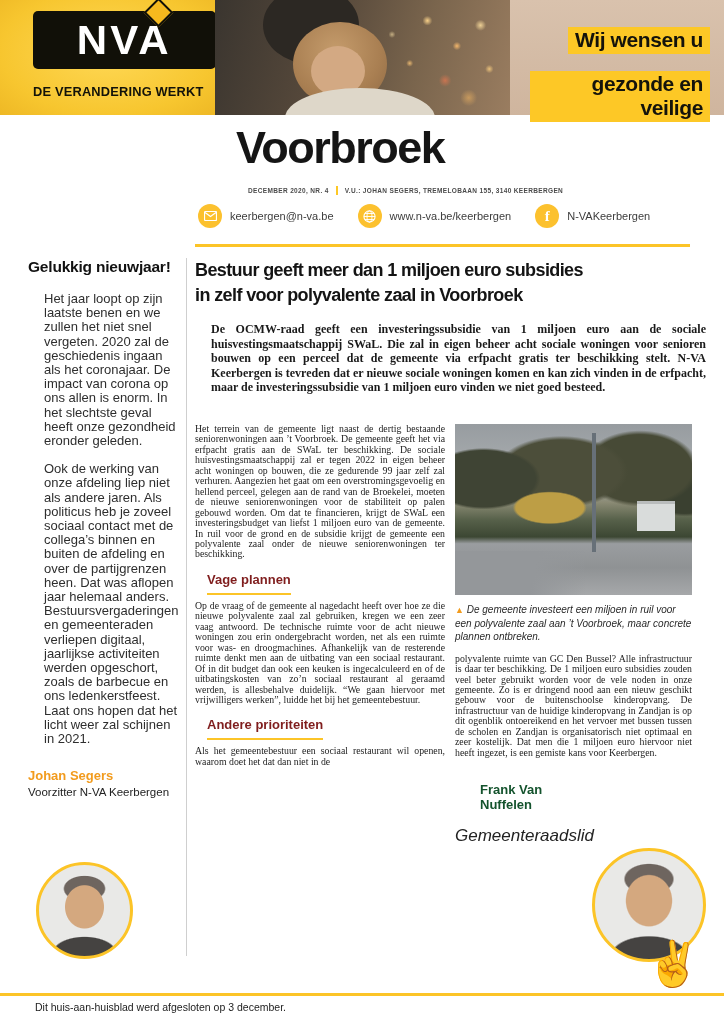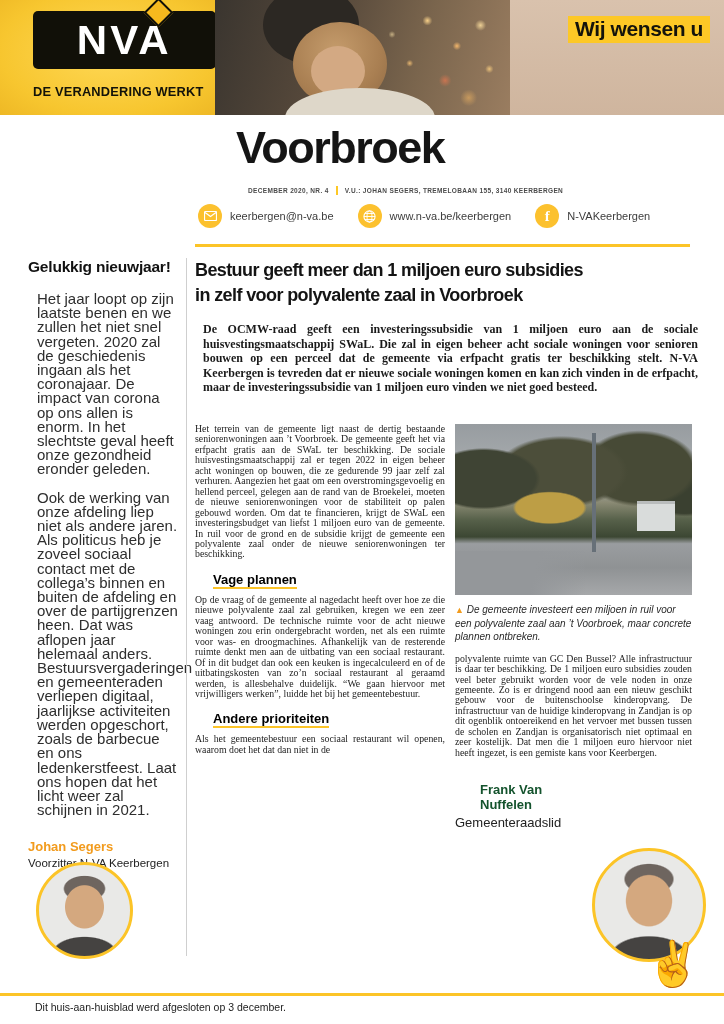--- a/index.html
+++ b/index.html
@@ -33,85 +33,85 @@
           border-radius:50%;}
   .hp-child-hair{position:absolute;left:78px;top:22px;width:94px;height:84px;border-radius:50%;
           background:radial-gradient(circle at 45% 35%,#c59c6c 0%,#a97f52 60%,#8d6843 100%);}
   .hp-child-face{position:absolute;left:96px;top:46px;width:54px;height:50px;border-radius:50%;
           background:#d3a983;}
   .hp-sweater{position:absolute;left:70px;top:88px;width:150px;height:60px;border-radius:50%;
           background:#ded7c9;}
   .hero-right{position:absolute;left:510px;top:0;width:214px;height:115px;
           background:linear-gradient(180deg,#d9c2ad 0%,#cfb59e 100%);text-align:right;
           padding-top:10px;box-sizing:border-box;}
-  .greet-line{margin:6px 14px 3px 0;padding-left:20px;}
+  .greet-line{margin:17px 14px 3px 0;padding-left:20px;}
   .greet-line span{display:inline-block;background:#fdc826;color:#14130b;font-weight:bold;
           font-size:21px;letter-spacing:-.4px;padding:1px 7px 2px 7px;line-height:1.15;}
 
   
   .title{position:absolute;left:236px;top:122px;font-size:45px;font-weight:bold;color:#151515;
          letter-spacing:-1.5px;margin:0;}
   .dateline{position:absolute;left:248px;top:186px;font-size:6.5px;font-weight:bold;color:#4b4b4b;
          letter-spacing:.35px;display:flex;align-items:center;gap:7px;}
   .date-sep{display:inline-block;width:2px;height:9px;background:#fdc826;}
   .contacts{position:absolute;left:198px;top:204px;display:flex;gap:24px;align-items:center;}
   .contact{display:flex;align-items:center;gap:8px;font-size:11px;color:#3c3c3c;}
   .cicon{width:24px;height:24px;border-radius:50%;background:#fcc12e;display:flex;
          align-items:center;justify-content:center;color:#fff;font-weight:bold;}
   .cicon svg{display:block;}
   .fb-glyph{font-size:15px;font-family:"Liberation Serif",serif;font-weight:bold;}
   .mast-rule{position:absolute;left:195px;top:244px;width:495px;height:3px;background:#fcc427;}
 
   
   .sidebar{position:absolute;left:28px;top:258px;width:152px;color:#2e2e2e;}
   .sidebar h2{font-size:15.5px;font-weight:bold;color:#111;margin:0 0 16px 0;letter-spacing:-.2px;}
-  .sidebar p{font-size:15px;line-height:14.2px;margin:0 0 14px 9px;}
+  .sidebar p{font-size:13px;line-height:14.2px;margin:0 0 14px 16px;}
   .sb-name{font-size:13px;font-weight:bold;color:#f29b1d;margin-top:22px;}
   .sb-role{font-size:11.5px;color:#222;margin-top:3px;}
   .portrait{border-radius:50%;border:3px solid #fcc427;box-sizing:border-box;
       background:
         radial-gradient(ellipse 36% 40% at 50% 46%,#d4a87f 58%,rgba(212,168,127,0) 61%),
         radial-gradient(ellipse 42% 26% at 50% 26%,#6e655f 52%,rgba(110,101,95,0) 56%),
         radial-gradient(ellipse 58% 30% at 50% 97%,#454341 58%,rgba(69,67,65,0) 62%),
         #e9e9e7;}
   .sb-portrait{position:absolute;left:8px;top:604px;width:97px;height:97px;}
   .vdivider{position:absolute;left:186px;top:258px;width:1px;height:698px;background:#cfcfcf;}
 
   
   .article{position:absolute;left:195px;top:258px;width:495px;}
   .headline{margin:0;color:#141414;font-weight:bold;font-size:18px;line-height:25px;
             letter-spacing:-.6px;white-space:nowrap;}
-  .intro{position:absolute;left:8px;top:64px;width:495px;font-family:"Liberation Serif",serif;
+  .intro{position:absolute;left:16px;top:64px;width:495px;font-family:"Liberation Serif",serif;
          font-weight:bold;font-size:12px;line-height:14.6px;color:#1a1a1a;text-align:justify;}
   .col-left{position:absolute;left:0;top:166px;width:250px;}
   .col-right{position:absolute;left:260px;top:166px;width:237px;}
   .bodytext{font-family:"Liberation Serif",serif;font-size:9.8px;line-height:10.45px;color:#1c1c1c;
             text-align:justify;margin:0;}
-  .sec-head{display:inline-block;font-size:13px;font-weight:bold;color:#000000;margin:12px 0 6px 18px;
-            padding-bottom:0;border-bottom:2.5px solid #fcc427;}
+  .sec-head{display:inline-block;font-size:13px;font-weight:bold;color:#7f1d1d;margin:12px 0 6px 12px;
+            padding-bottom:6px;border-bottom:2.5px solid #fcc427;}
   .street-photo{position:relative;width:237px;height:171px;overflow:hidden;
       background:
         radial-gradient(ellipse 26% 16% at 40% 49%,#bd9e45 55%,rgba(189,158,69,0) 60%),
         radial-gradient(ellipse 40% 30% at 12% 32%,#3f4434 55%,rgba(63,68,52,0) 60%),
         radial-gradient(ellipse 45% 34% at 45% 28%,#4c4e3a 55%,rgba(76,78,58,0) 62%),
         radial-gradient(ellipse 40% 36% at 78% 26%,#474a36 55%,rgba(71,74,54,0) 62%),
         radial-gradient(ellipse 30% 26% at 97% 38%,#3a4030 55%,rgba(58,64,48,0) 62%),
         linear-gradient(180deg,#979ca0 0%,#adb1b3 34%,#8a8a74 46%,#57614a 56%,#3c4733 66%,
                         #9a9da0 70%,#8f9294 84%,#a6a8aa 100%);}
   .sp-pole{position:absolute;left:58%;top:5%;width:3.5px;height:70%;background:#677078;}
   .sp-shed{position:absolute;right:7%;top:45%;width:38px;height:27px;background:#d9dcdb;
            border-top:3px solid #b9bcbc;}
   .sp-road{position:absolute;left:0;bottom:0;width:55%;height:26%;
            background:linear-gradient(100deg,#94979a 60%,rgba(148,151,154,0) 100%);}
   .caption{margin-top:8px;font-size:10px;line-height:13.2px;font-style:italic;color:#2a2a2a;}
   .cap-marker{color:#f29b1d;font-style:normal;font-size:9px;}
   .col-right .bodytext{margin-top:10px;}
   .ar-author{margin-top:24px;width:120px;}
   .ar-name{font-size:13px;font-weight:bold;color:#14532d;padding-left:25px;}
-  .ar-role{font-size:13px;color:#222;margin-top:3px;}
+  .ar-role{font-size:17px;color:#222;margin-top:14px;font-style:italic;}
   .ar-portrait{position:absolute;right:-14px;top:424px;width:114px;height:114px;}
 
   
   .footer-rule{position:absolute;left:0;top:993px;width:724px;height:3px;background:#fcc427;}
   .hand-icon{position:absolute;left:646px;top:942px;font-size:44px;color:#fcc427;line-height:1;}
   .footer-note{position:absolute;left:35px;top:1001px;font-size:10.5px;color:#222;}
 </style>
 </head>
 <body>
 
@@ -127,20 +127,21 @@
     </div>
     <div class="hero-photo">
       <div class="hp-bokeh"></div>
       <div class="hp-man"></div>
       <div class="hp-child-hair"></div>
       <div class="hp-child-face"></div>
       <div class="hp-sweater"></div>
     </div>
     <div class="hero-right">
       <div class="greet-line"><span>Wij wensen u</span></div>
+      <div class="greet-line"><span>gezonde en veilige</span></div>
     </div>
   </header>
 
   <h1 class="title">Voorbroek</h1>
   <div class="dateline">
     <span>DECEMBER 2020, NR. 4</span>
     <span class="date-sep"></span>
     <span>V.U.: JOHAN SEGERS, TREMELOBAAN 155, 3140 KEERBERGEN</span>
   </div>
   <div class="contacts">

